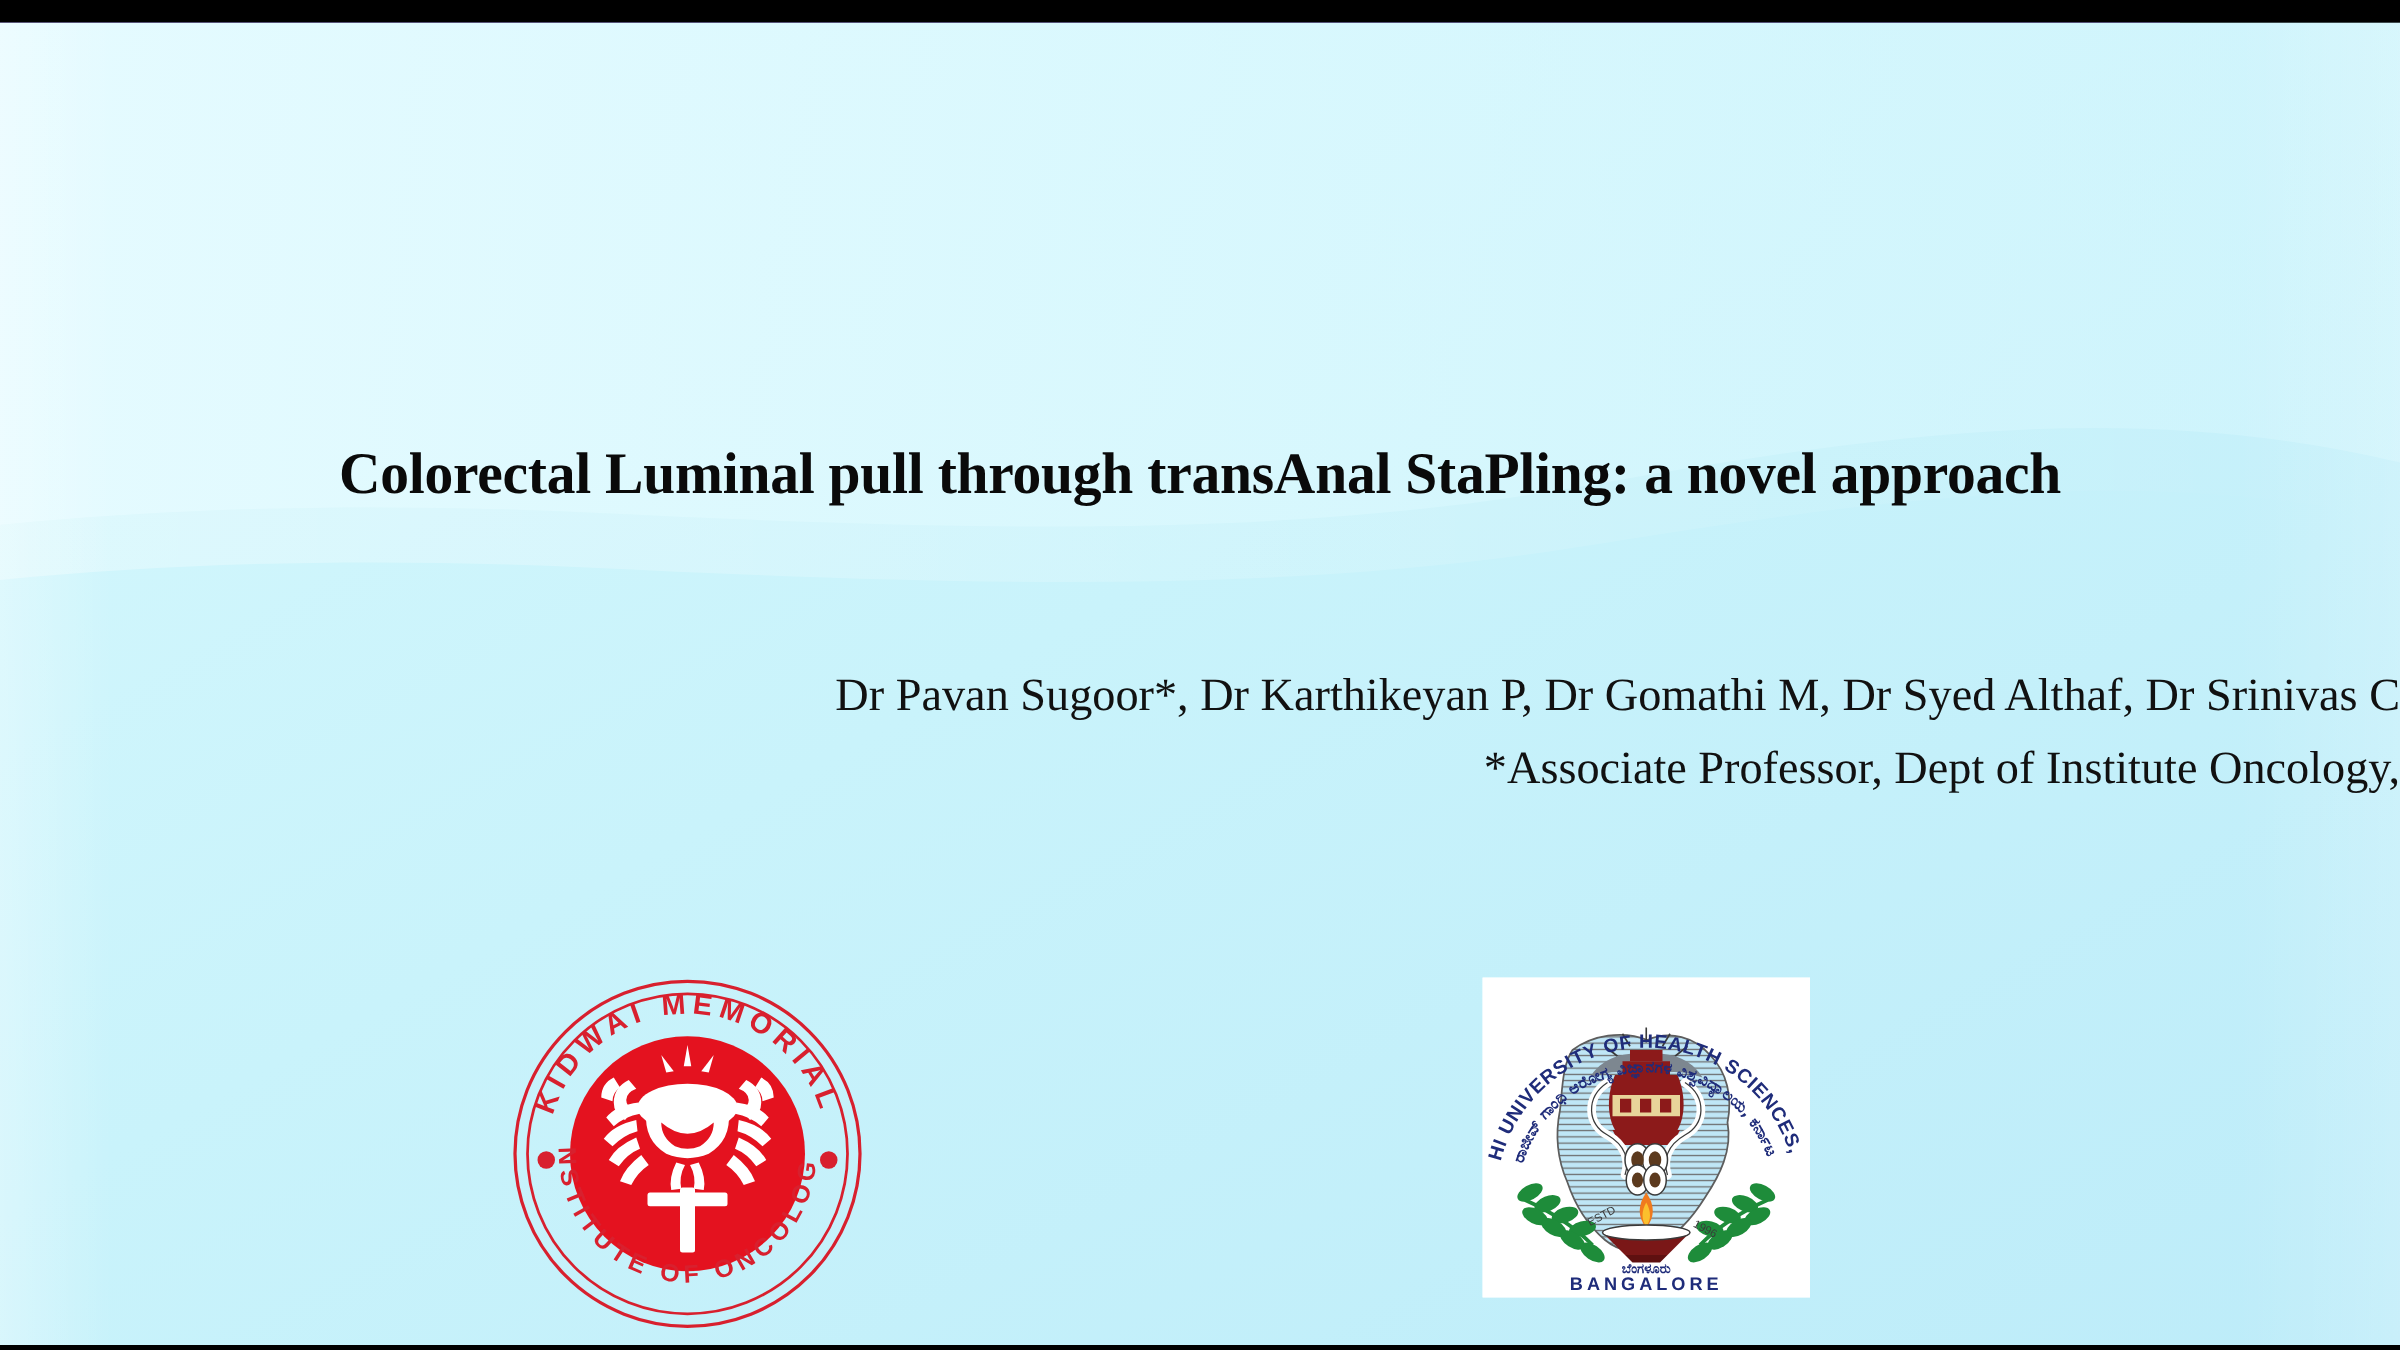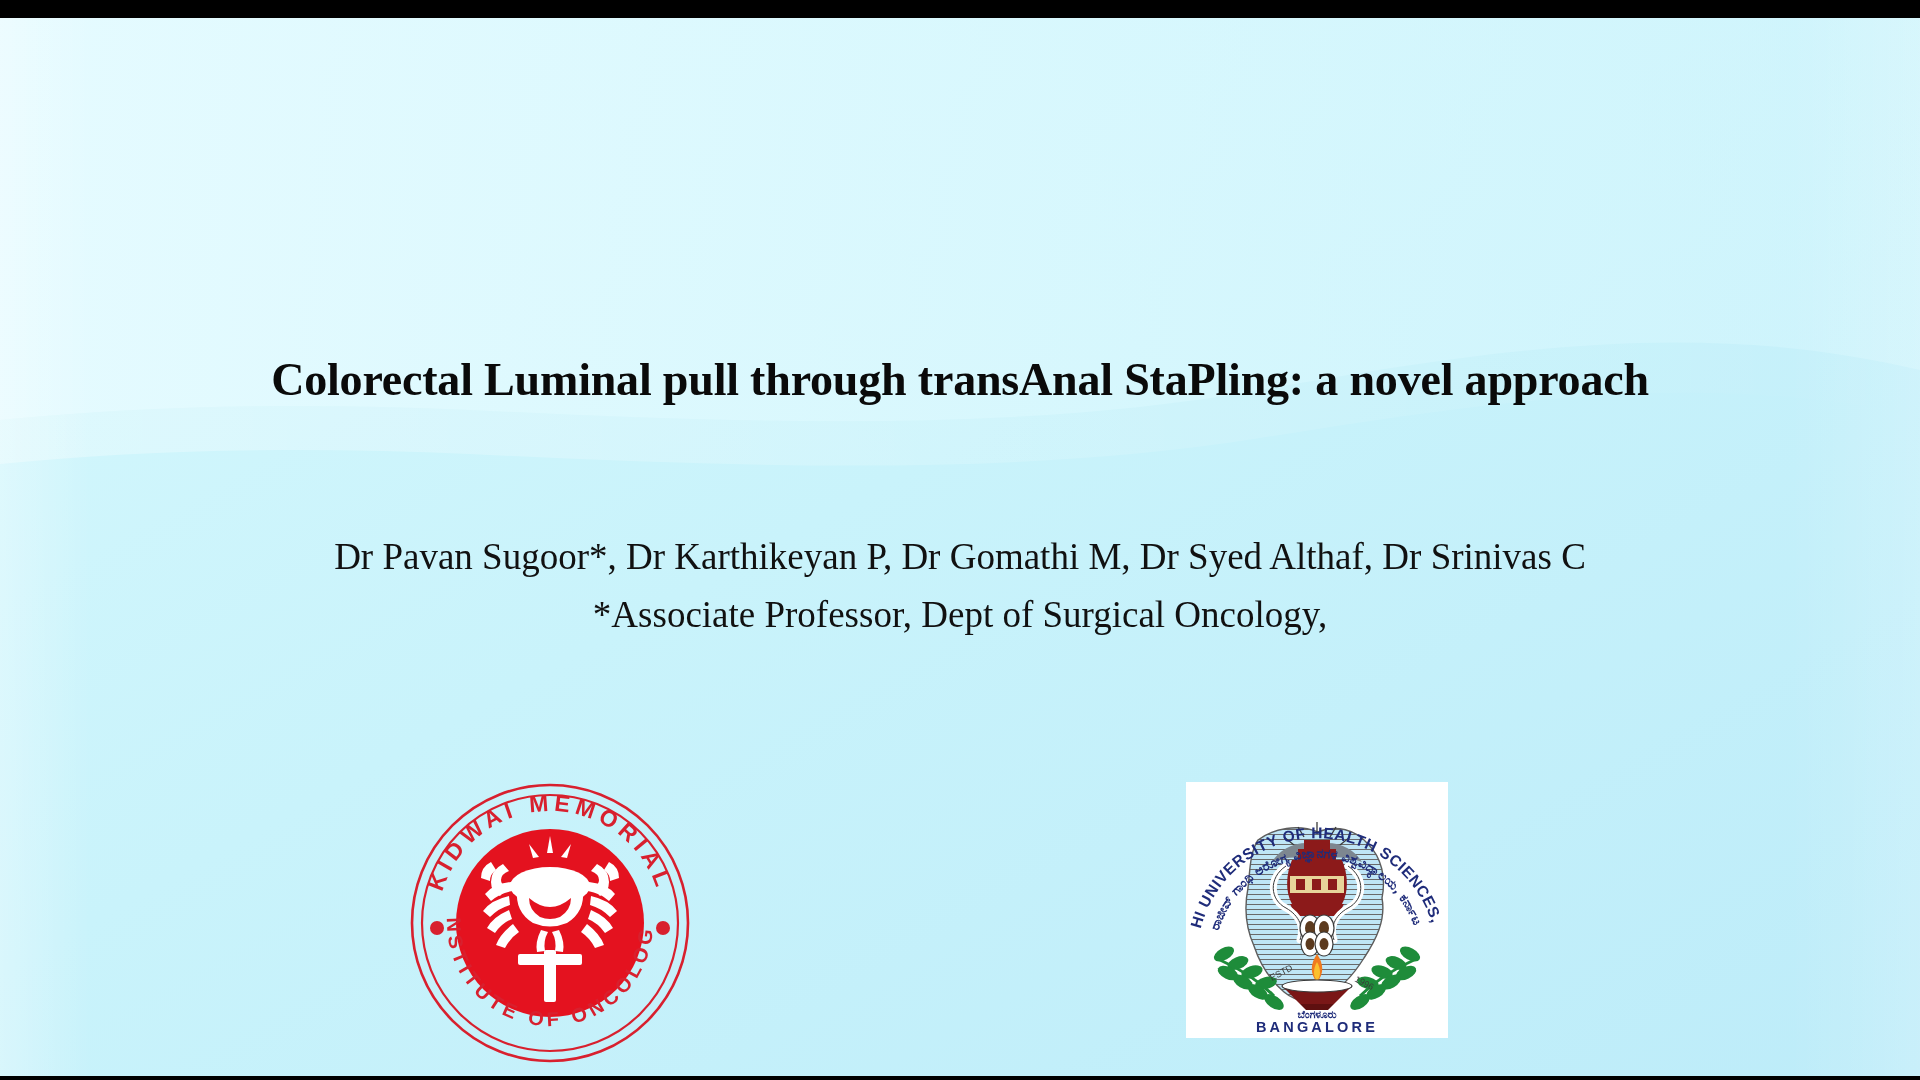--- a/index.html
+++ b/index.html
@@ -62,21 +62,21 @@
     line-height:1.1;
     white-space:nowrap;
     transform:scaleX(1.0);
   }
 
   
   .author-block {
     position:absolute;
     left:0; top:510px;
     width:1920px;
-    text-align:center;
+    text-align:right;
     z-index:10;
   }
   .author-line {
     font-family:"Liberation Serif", serif;
     font-weight:400;
     font-size:37px;
     color:#111;
     line-height:1.56;
     white-space:nowrap;
   }
@@ -136,21 +136,21 @@
     </svg>
 
     <div class="edge-vignette"></div>
 
     <div class="title-block">
       <div class="slide-title" style="transform: scaleX(0.979167);">Colorectal Luminal pull through transAnal StaPling: a novel approach</div>
     </div>
 
     <div class="author-block">
       <div class="author-line">Dr Pavan Sugoor*, Dr Karthikeyan P, Dr Gomathi M, Dr Syed Althaf, Dr Srinivas C</div>
-      <div class="author-line">*Associate Professor, Dept of Surgical Oncology,</div>
+      <div class="author-line">*Associate Professor, Dept of Institute Oncology,</div>
     </div>
 
     <div class="logo-row">
 
       <div class="logo-kidwai">
         <svg viewBox="0 0 290 290" width="290" height="290" aria-hidden="true">
           <defs>
             <path id="kArcTop" d="M 33,145 A 112,112 0 0 1 257,145"></path>
             <path id="kArcBot" d="M 42,145 A 103,103 0 0 0 248,145"></path>
           </defs>

